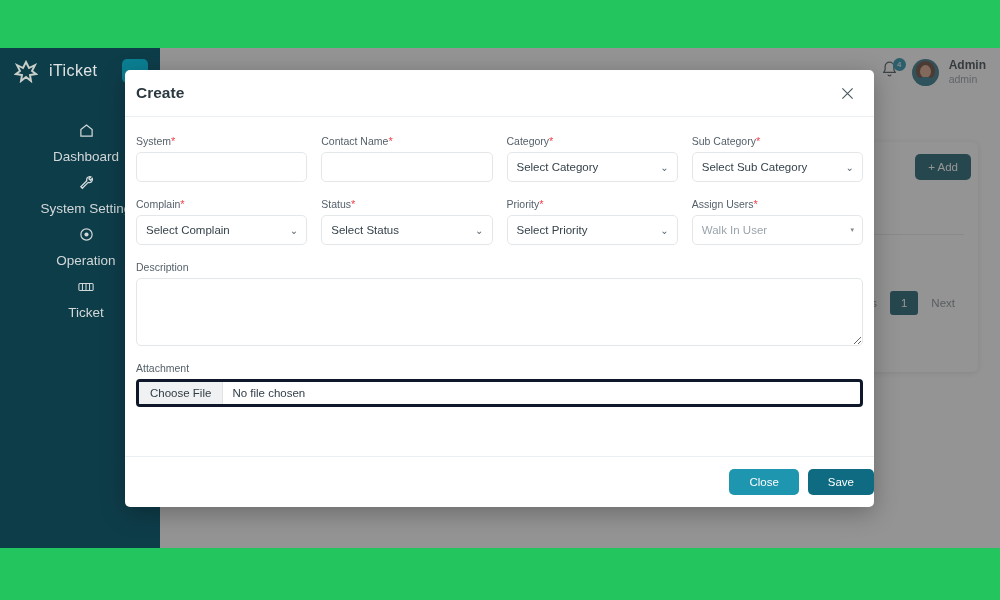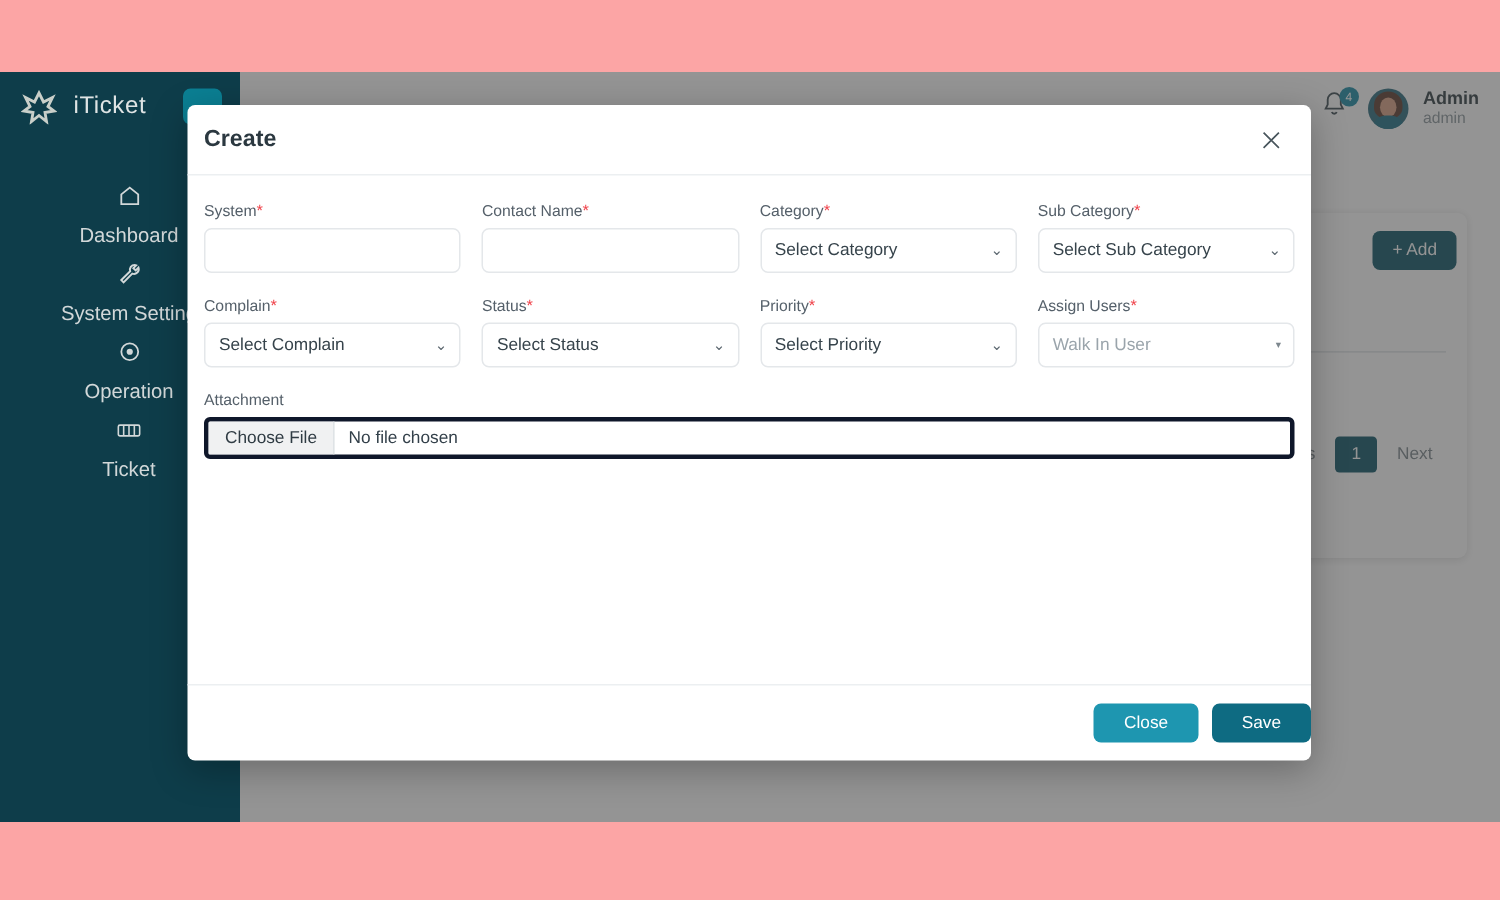--- a/index.html
+++ b/index.html
@@ -9,21 +9,21 @@
     height: 600px;
     overflow: hidden;
     font-family: "Liberation Sans", sans-serif;
     background: #ffffff;
   }
 
   #app {
     position: relative;
     width: 1000px;
     height: 600px;
-    background: #fca5a5;
+    background: #22c55e;
   }
 
   
   .app-shell {
     position: absolute;
     left: 0; top: 48px;
     width: 1000px; height: 500px;
     background: #ffffff;
   }
 
@@ -466,20 +466,24 @@
           <label class="lbl">
             <span>Assign Users</span><span class="req">*</span>
           </label>
           <div class="sel-wrap">
             <div class="sel muted" style="display:flex;align-items:center;">Walk In User</div>
             <span class="caret small">▾</span>
           </div>
         </div>
       </div>
 
+      <div style="margin-bottom:16px;">
+        <label class="lbl">Description</label>
+        <textarea class="txta" placeholder="" style=""></textarea>
+      </div>
 
       <div>
         <label class="lbl">Attachment</label>
         <div class="file-row">
           <span class="file-btn">Choose File</span>
           <span class="file-name">No file chosen</span>
         </div>
       </div>
 
     </div>

